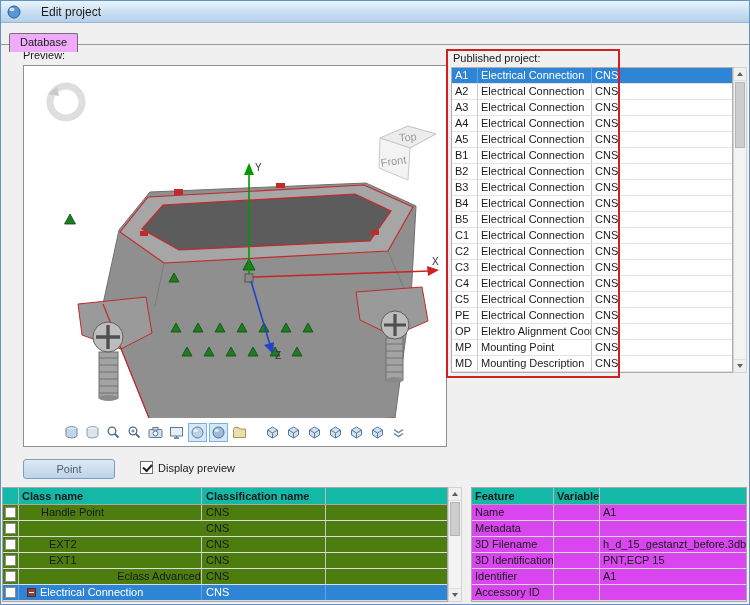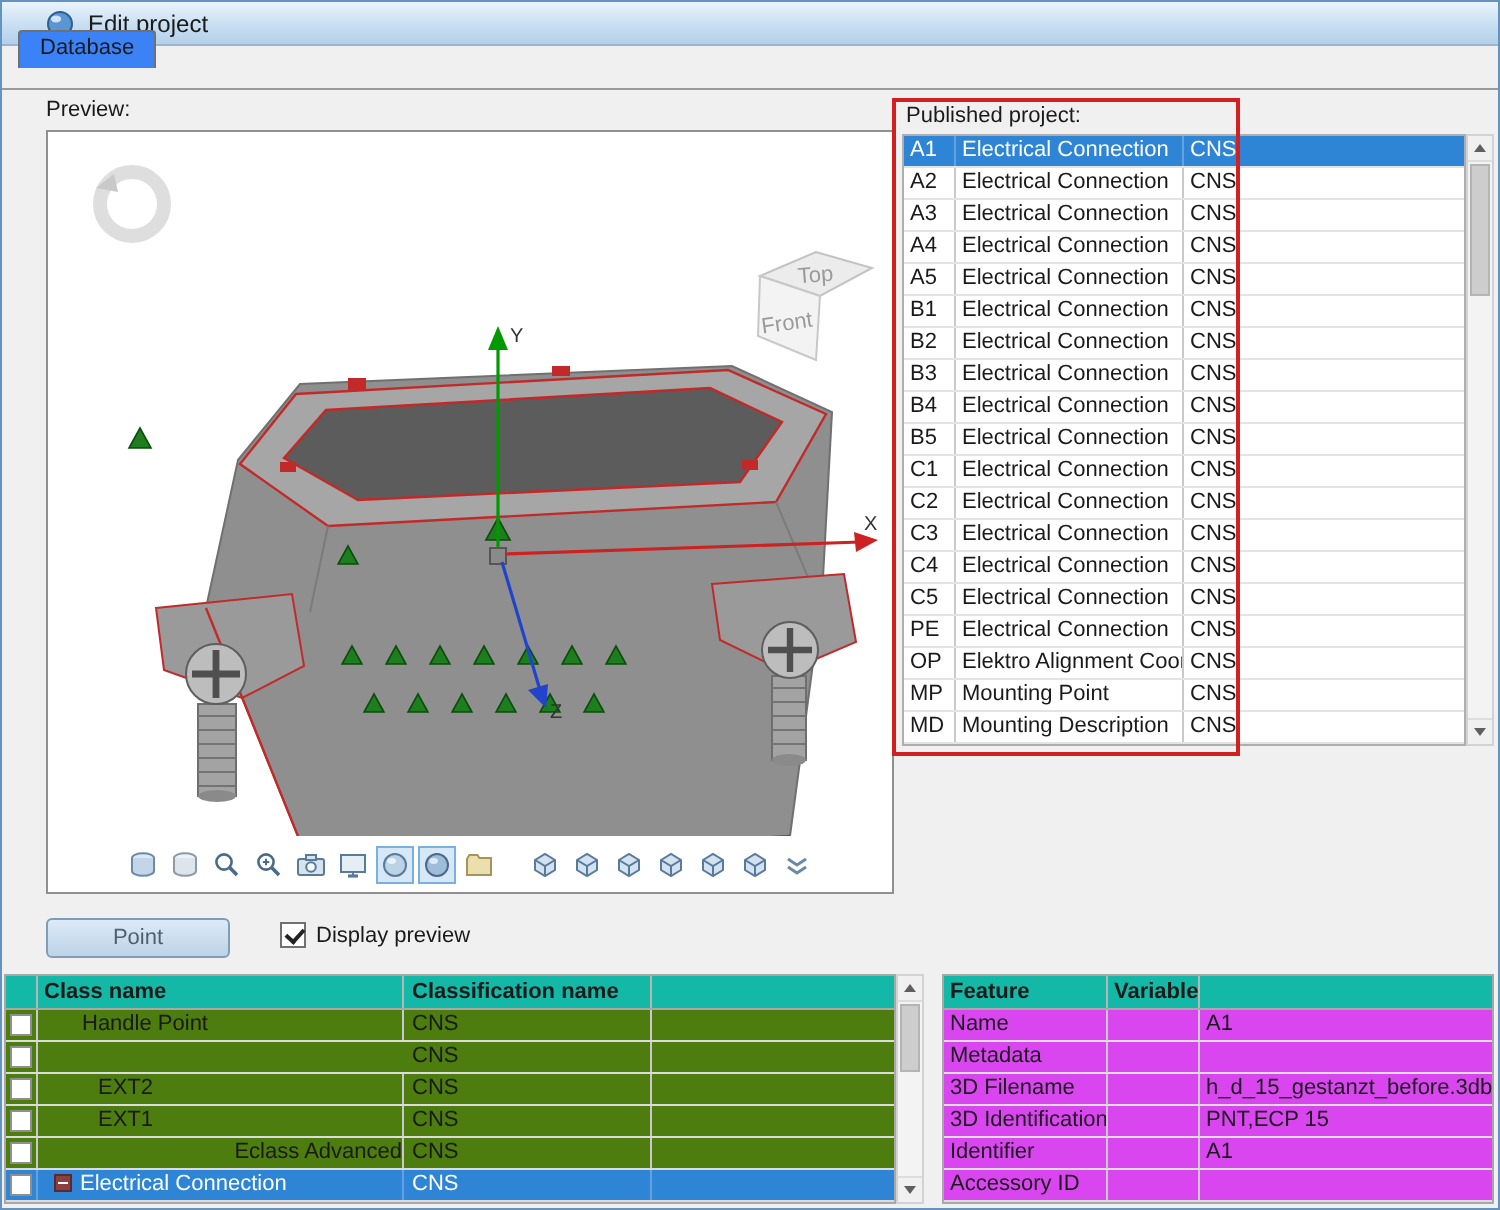--- a/index.html
+++ b/index.html
@@ -1,26 +1,26 @@
 <!DOCTYPE html>
 <html style="--sel: #2e84d5; --ann: #d21f1f;"><head>
 <meta charset="utf-8">
 <style>
   *{box-sizing:border-box}
   html,body{margin:0;padding:0}
   body{width:750px;height:605px;overflow:hidden;font-family:"Liberation Sans",sans-serif;font-size:11px;color:#1a1a1a;background:#fff;position:relative}
   #window{position:absolute;inset:0;border:1px solid #6593bf;background:#f0f0f0;overflow:hidden}
 
   
-  .titlebar{position:absolute;top:0;left:0;right:0;height:22px;background:linear-gradient(#eaf4fc,#c8dff2 55%,#b3d0e9);border-bottom:1px solid #9ab6cf;display:flex;align-items:center;gap:7px;padding-left:22px}
+  .titlebar{position:absolute;top:0;left:0;right:0;height:22px;background:linear-gradient(#eaf4fc,#c8dff2 55%,#b3d0e9);border-bottom:1px solid #9ab6cf;display:flex;align-items:center;gap:20px;padding-left:6px}
   .title-text{font-size:12px;color:#1a1a1a}
 
   
   .tabline{position:absolute;top:43px;left:0;right:0;border-top:1px solid #9a9a9a}
-  .tab{position:absolute;top:14px;left:8px;height:19px;padding:2px 10px 0;background:#3b82f6;border:1px solid #707070;border-bottom:none;border-radius:2px 2px 0 0;z-index:3}
+  .tab{position:absolute;top:32px;left:8px;height:19px;padding:2px 10px 0;background:#f0abfc;border:1px solid #707070;border-bottom:none;border-radius:2px 2px 0 0;z-index:3}
 
   .label{position:absolute;color:#1a1a1a}
 
   
   .preview-panel{position:absolute;left:22px;top:64px;width:424px;height:382px;background:#fff;border:1px solid #8f8f8f}
   .preview-toolbar{position:absolute;left:0;right:0;bottom:2px;height:24px;display:flex;align-items:center;justify-content:center;gap:2px}
   .tbtn{width:19px;height:19px;display:flex;align-items:center;justify-content:center;border:1px solid transparent;background:transparent}
   .tbtn.active{background:#d6e8f8;border:1px solid #7ab0e0}
   .tb-spacer{width:10px;height:19px}
 

